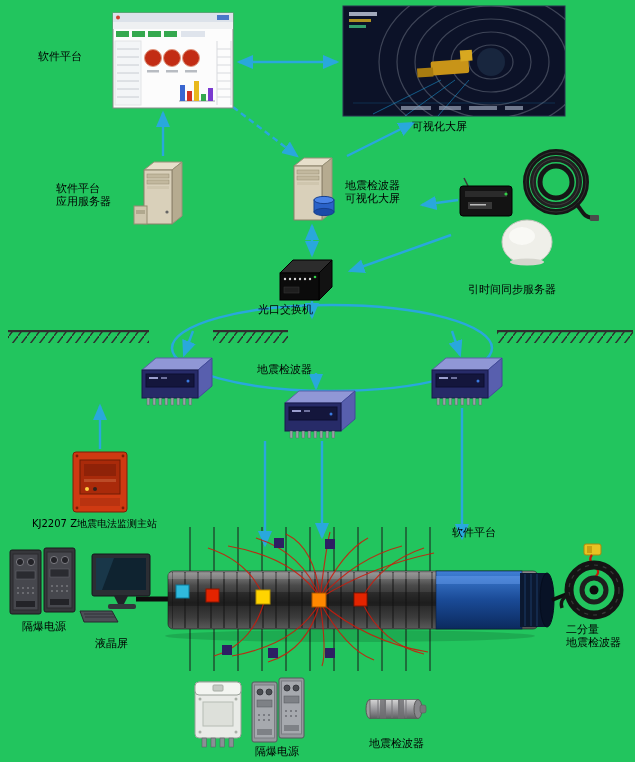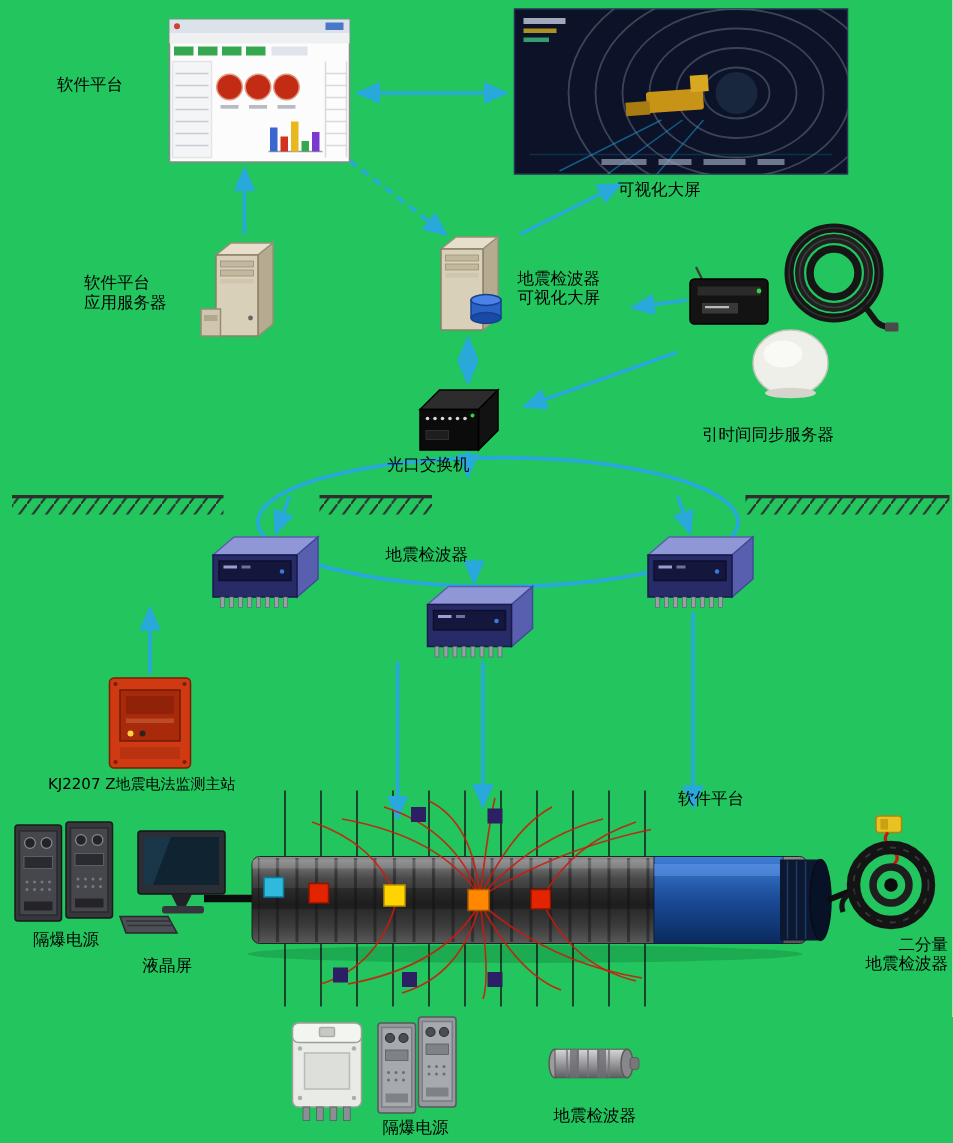--- a/index.html
+++ b/index.html
@@ -1,20 +1,20 @@
 <!DOCTYPE html>
 <html style="--arrow: #29a8dc; --fieldline: #cc1a0a; --main-station-orange: #cf3a12; --substation-blue: #272b68; --screen-navy: #0c1228;"><head>
 <meta charset="utf-8">
 <style>
   html,body{margin:0;padding:0;background:#fff;}
   .canvas{position:relative;width:635px;height:762px;background:#22c55e;overflow:hidden;
           font-family:"DejaVu Sans",sans-serif;}
   svg.layer{position:absolute;left:0;top:0;}
   .lbl{position:absolute;font-size:11px;line-height:13px;color:#000;white-space:nowrap;}
-  .lbl.center{text-align:right;white-space:normal;}
+  .lbl.center{text-align:left;white-space:normal;}
   .arrow{stroke:var(--arrow,#29a8dc);stroke-width:2.4;fill:none;}
   .arrow.dash{stroke-dasharray:6 4;}
   .ringnet{stroke:var(--arrow,#29a8dc);stroke-width:2.5;fill:none;}
   .fieldline{stroke:var(--fieldline,#cc1a0a);stroke-width:1.1;fill:none;opacity:.88;}
 </style>
 </head>
 <body>
 
 <div class="canvas">
 

